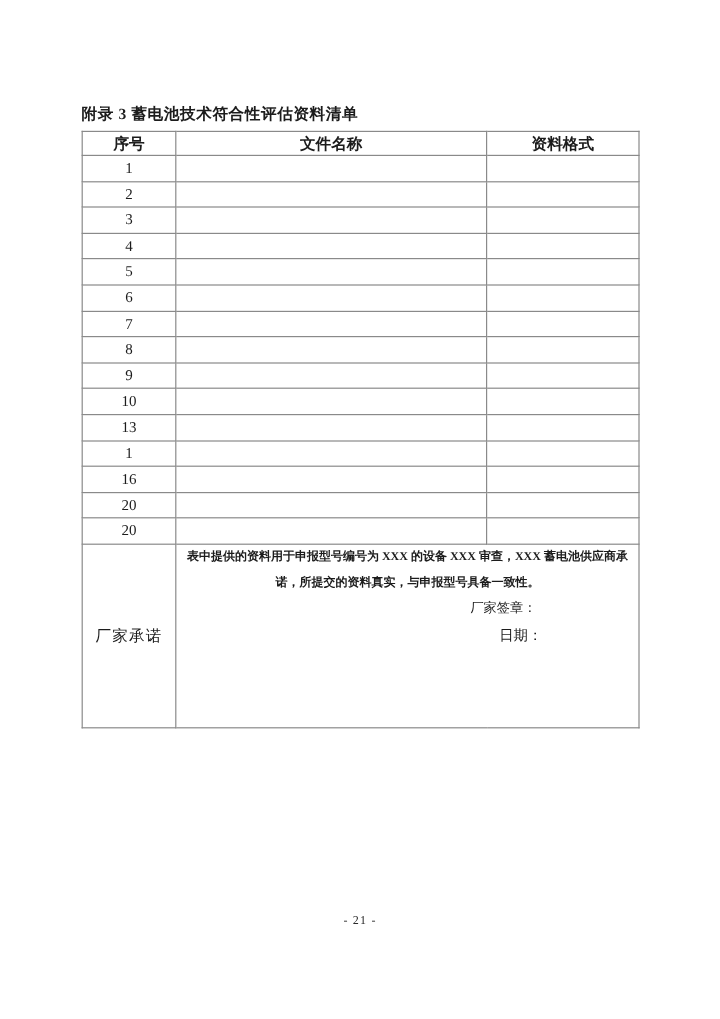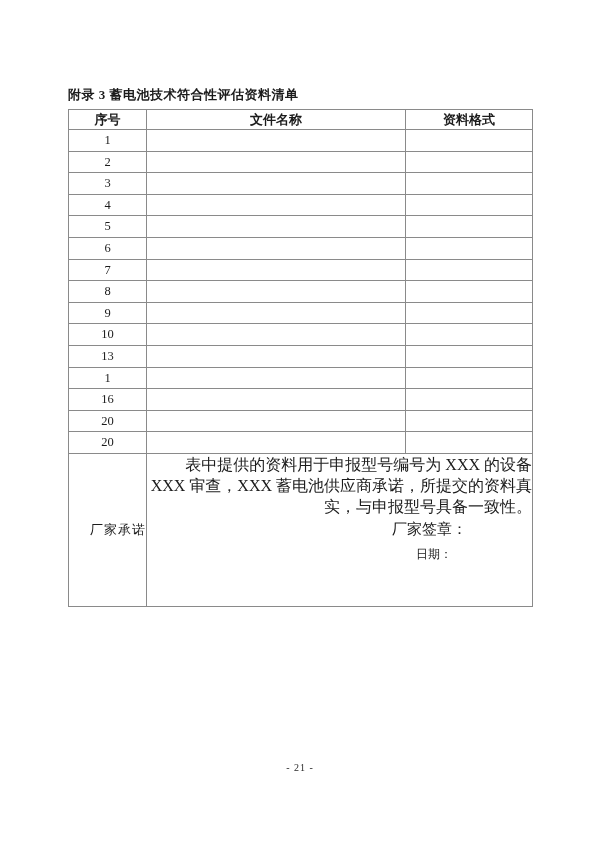--- a/index.html
+++ b/index.html
@@ -48,38 +48,39 @@
   }
   tbody.rows td {
     height: 20.6px;
     text-align: center;
     vertical-align: middle;
     font-size: 12.5px;
     line-height: 1;
   }
   td.commit-label {
     height: 152px;
-    text-align: right;
+    text-align: center;
     vertical-align: middle;
     font-size: 13px;
     letter-spacing: 1px;
     font-family: Liberation Serif, serif;
   }
   td.commit-cell {
     vertical-align: top;
     padding: 33px 6px 0 8px;
   }
   .commit-text {
-    font-size: 16px;
+    font-size: 10px;
     line-height: 21px;
-    text-align: right;
+    text-align: center;
+    font-weight: bold;
   }
   .commit-sig {
     margin: 3px 0 0 245px;
-    font-size: 15px;
+    font-size: 11px;
   }
   .commit-date {
     margin: 7px 0 0 269px;
     font-size: 12px;
   }
   .pageno {
     position: absolute;
     left: 0;
     top: 762px;
     width: 600px;

